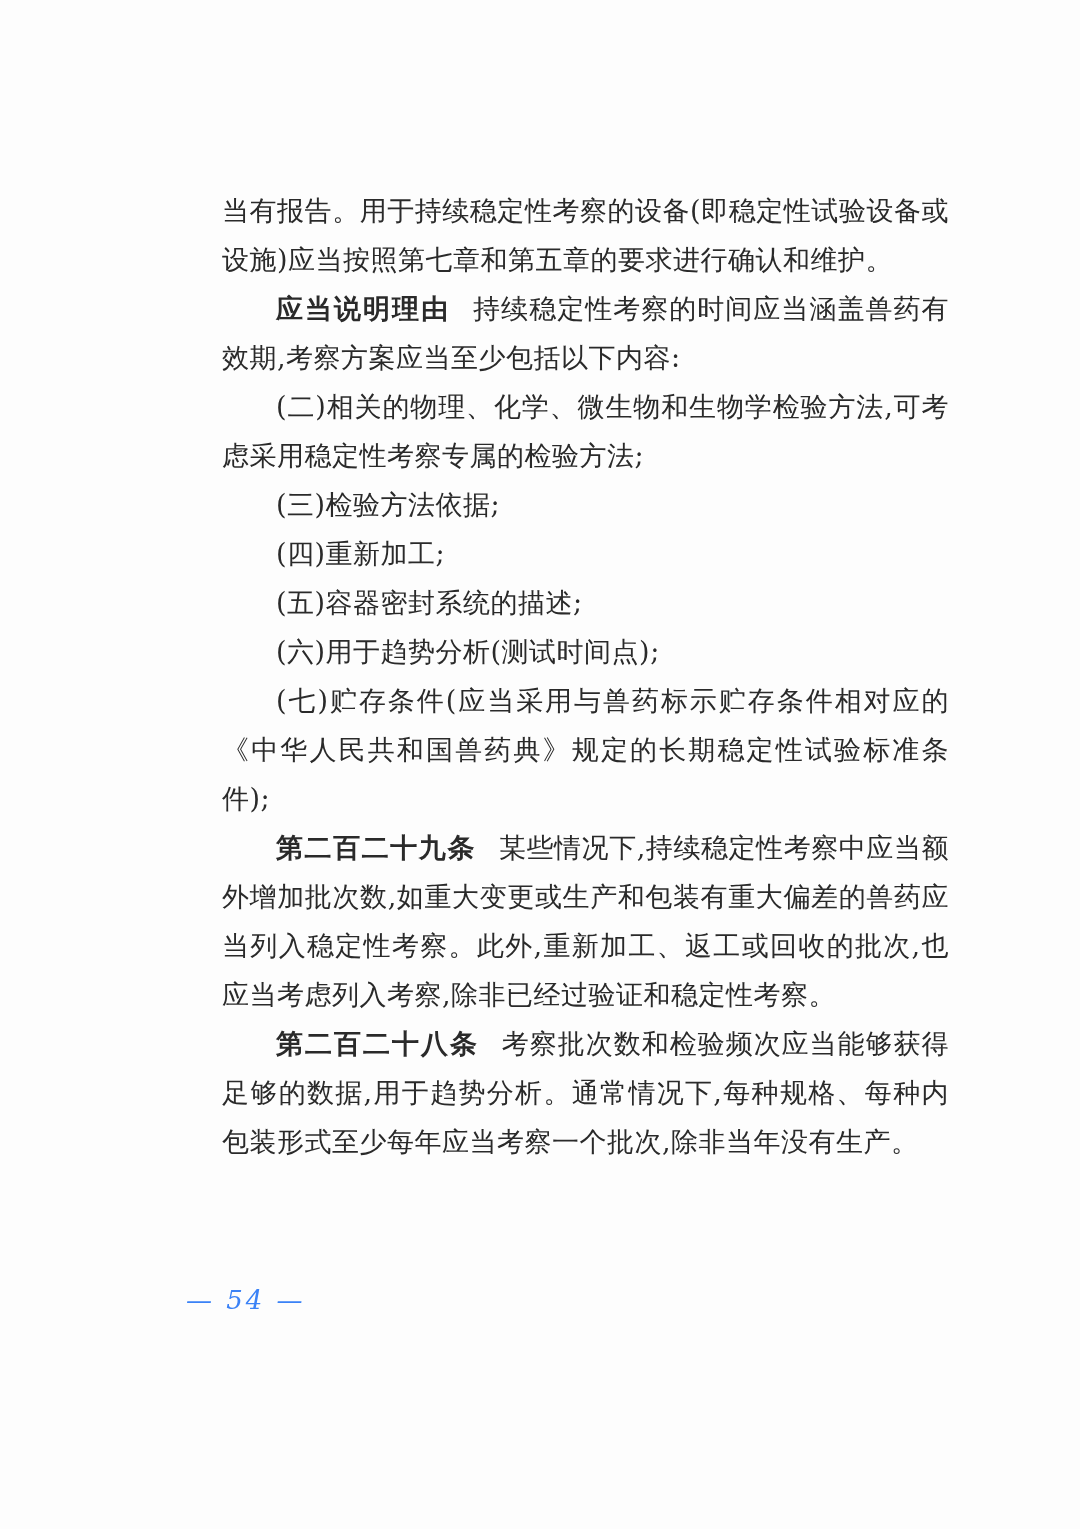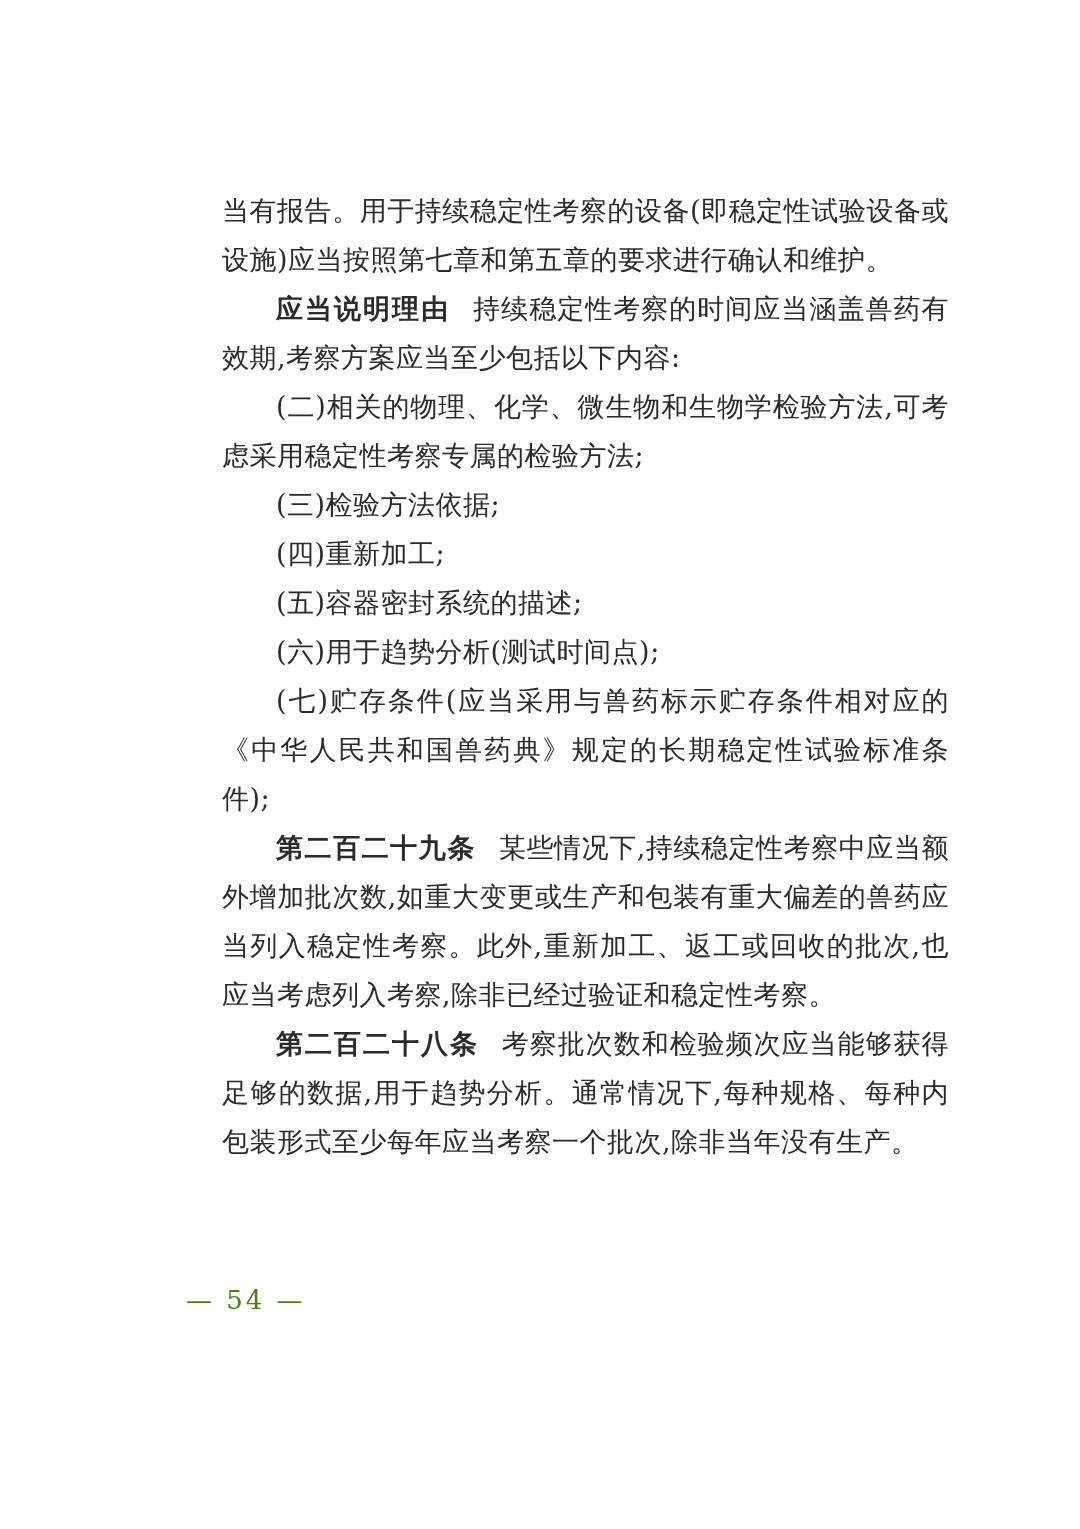--- a/index.html
+++ b/index.html
@@ -44,22 +44,23 @@
     margin-right: 0.85em;
     letter-spacing: 1.5px;
   }
   .footer {
     position: absolute;
     left: 186px;
     top: 1283px;
     font-size: 26px;
     line-height: 34px;
     letter-spacing: 3px;
-    color: #4d7c0f;
+    color: #3b82f6;
     font-family: "DejaVu Serif", "Liberation Serif", serif;
+    font-style: italic;
   }
 </style>
 </head>
 <body>
 
 <div class="page">
 
   <div class="content">
 
     <p class="para noindent"><span>当有报告。用于持续稳定性考察的设备(即稳定性试验设备或设施)应当按照第七章和第五章的要求进行确认和维护。</span></p>

